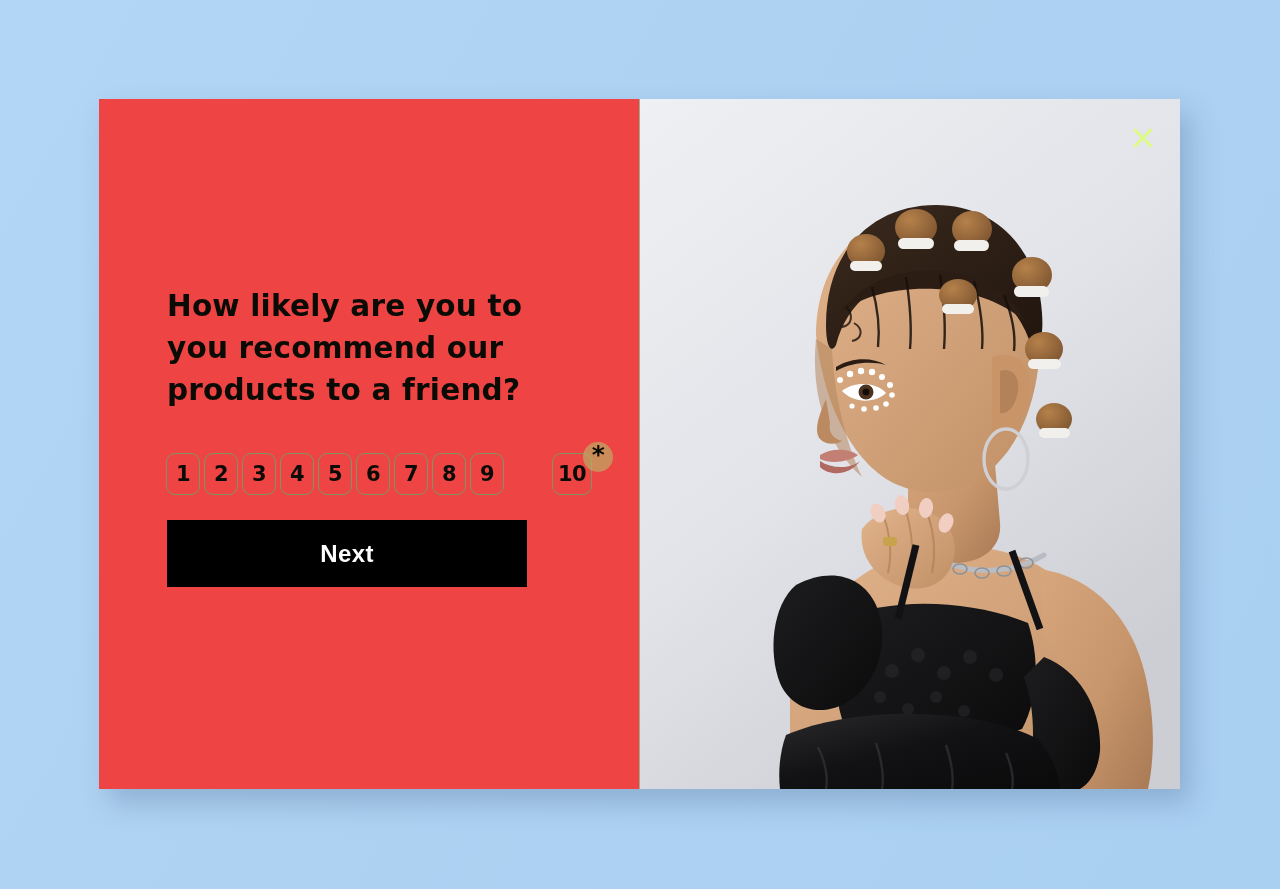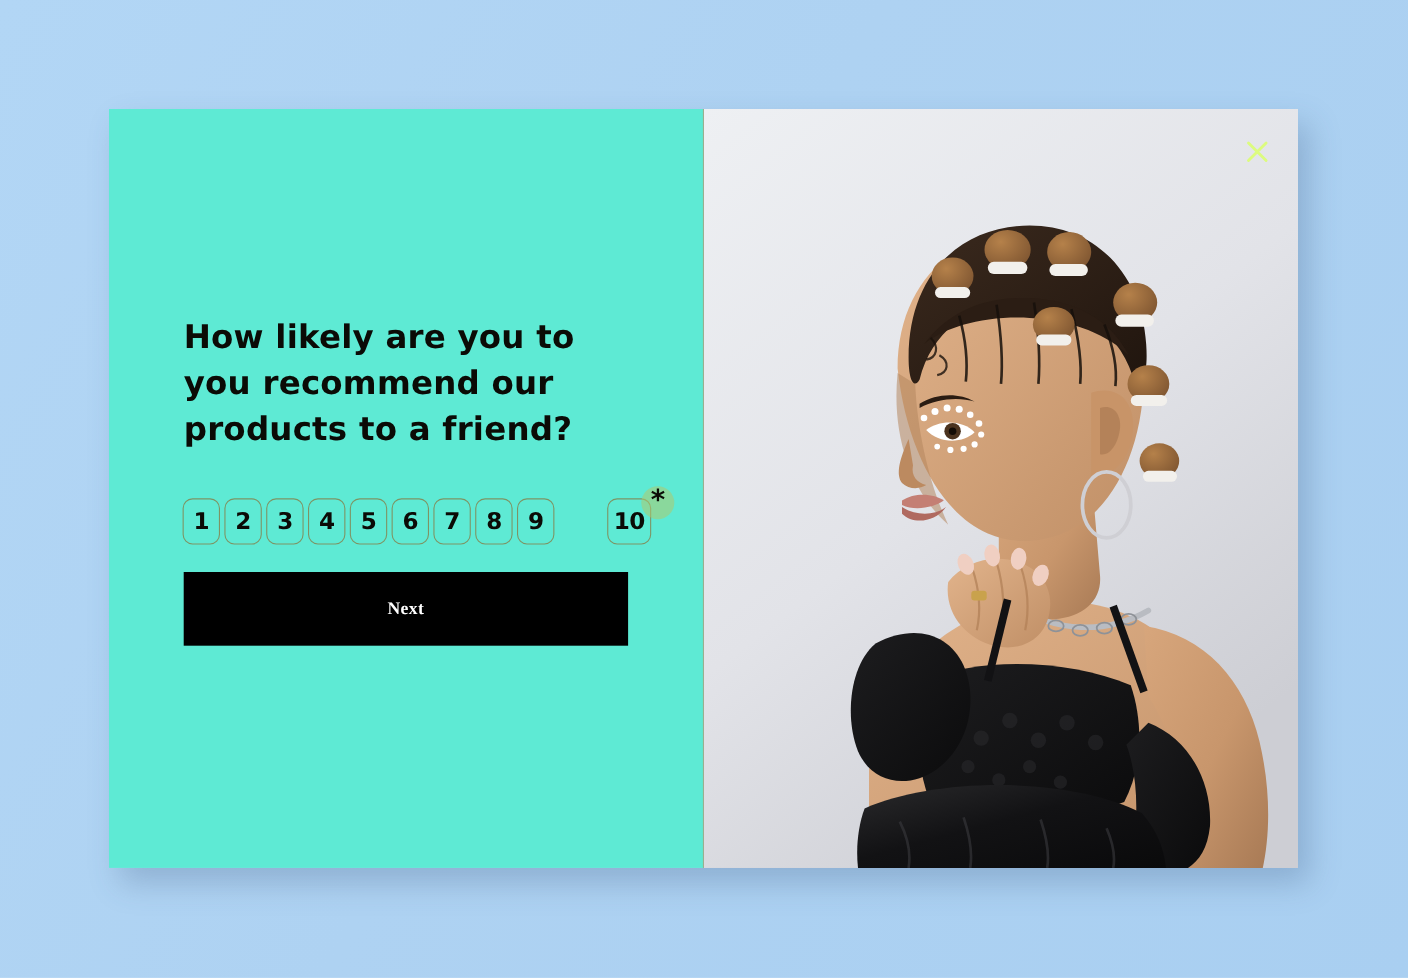--- a/index.html
+++ b/index.html
@@ -25,21 +25,21 @@
     height: 690px;
     display: flex;
     box-shadow: 10px 14px 26px rgba(60, 90, 130, 0.28);
     overflow: hidden;
   }
 
   
   .panel-left {
     width: 541px;
     height: 100%;
-    background: #5eead4;
+    background: #ef4444;
     position: relative;
     flex: 0 0 541px;
     border-right: 1px solid #9aaf8e;
   }
 
   .question {
     position: absolute;
     left: 68px;
     top: 186px;
     width: 420px;
@@ -97,30 +97,30 @@
     line-height: 26px;
     color: #0b0b06;
     pointer-events: none;
   }
 
   
   .next-button {
     position: absolute;
     left: 68px;
     top: 421px;
-    width: 404px;
+    width: 360px;
     height: 67px;
     background: #000000;
     color: #ffffff;
     border: none;
-    font-size: 16px;
+    font-size: 24px;
     font-weight: 700;
     letter-spacing: 0.4px;
     cursor: pointer;
-    font-family: Liberation Serif, serif;
+    font-family: Liberation Sans, sans-serif;
     display: flex;
     align-items: center;
     justify-content: center;
   }
 
   
   .panel-right {
     flex: 1 1 auto;
     height: 100%;
     position: relative;

